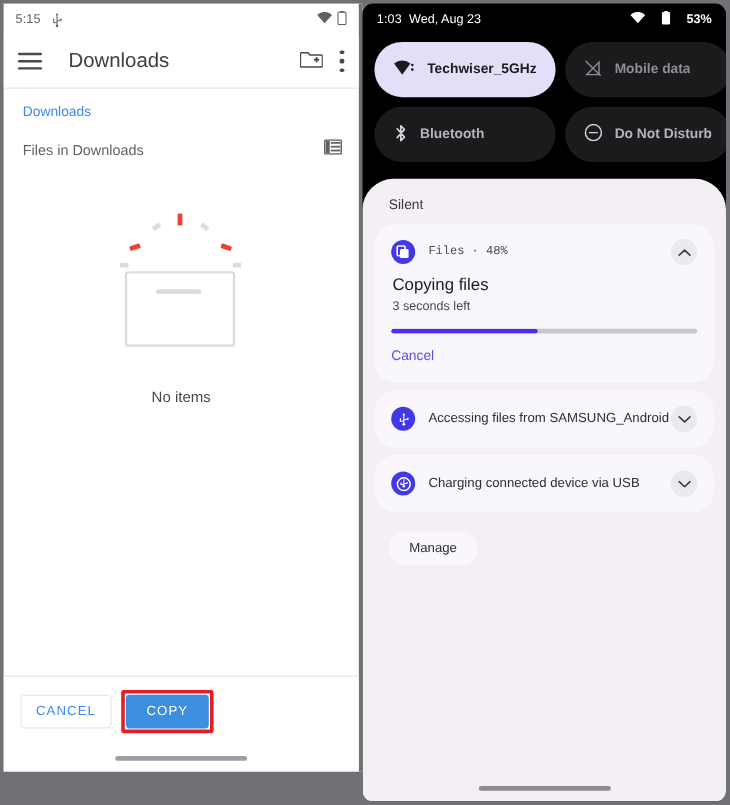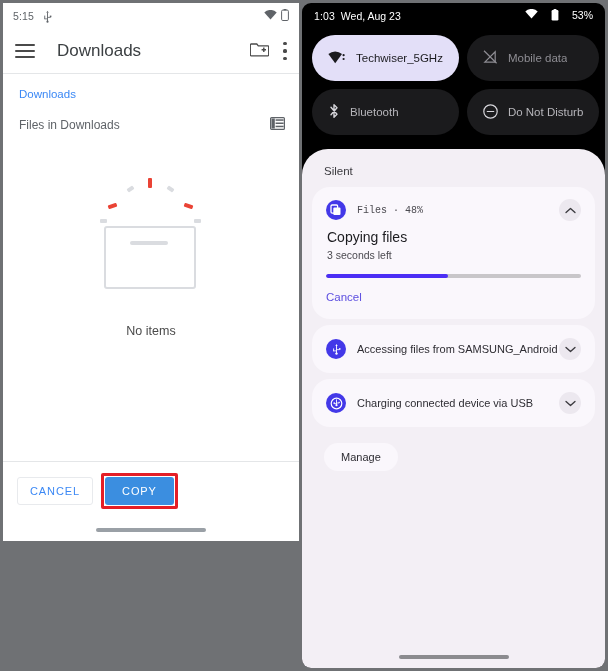--- a/index.html
+++ b/index.html
@@ -13,21 +13,21 @@
     position:relative;width:608px;height:671px;
     box-sizing:border-box;
     border:3px solid #6f7174;
     background:#6f7174;
     display:flex;
   }
 
   
   .left-phone{
     position:relative;
-    width:299px;height:538px;
+    width:299px;height:640px;
     background:#ffffff;
     box-sizing:border-box;
     border-right:3px solid #6f7174;
     overflow:hidden;
     display:flex;flex-direction:column;
   }
   .l-statusbar{
     height:26px;flex:0 0 26px;
     display:flex;align-items:center;
     padding:0 10px;
@@ -125,39 +125,39 @@
     overflow:hidden;
     display:flex;flex-direction:column;border-radius:9px;
   }
   .r-statusbar{
     height:26px;flex:0 0 26px;
     display:flex;align-items:center;
     padding:0 12px;color:#ffffff;font-size:10.5px;
   }
   .r-time{letter-spacing:.1px;}
   .r-date{margin-left:6px;}
-  .r-status-right{margin-left:auto;display:flex;gap:13px;}
+  .r-status-right{margin-left:auto;display:flex;align-items:center;gap:13px;font-weight:bold;}
   .r-batt-pct{font-size:10.5px;color:#fff;}
 
   .qs-grid{
     padding:6px 10px 0 10px;
     display:grid;grid-template-columns:1fr 1fr;
     gap:8px 8px;
   }
   .qs-tile{
     height:46px;border-radius:24px;
     display:flex;align-items:center;
     padding:0 16px;gap:10px;
     font-size:11.5px;cursor:pointer;
     box-sizing:border-box;
   }
   .qs-tile.on{background:#e3dff8;color:#1b1b1f;}
   .qs-tile.off{background:#1b1b1d;color:#b6b5ba;}
   .qs-tile.off.dim{color:#8e8d93;}
-  .qs-label{white-space:nowrap;overflow:hidden;text-overflow:ellipsis;}
+  .qs-label{white-space:nowrap;overflow:hidden;text-overflow:ellipsis;font-weight:bold;}
 
   .shade{
     margin-top:14px;
     flex:1;
     background:#f3eff5;
     border-top-left-radius:26px;border-top-right-radius:26px;
     padding:0 10px;
     position:relative;
     display:flex;flex-direction:column;
   }

